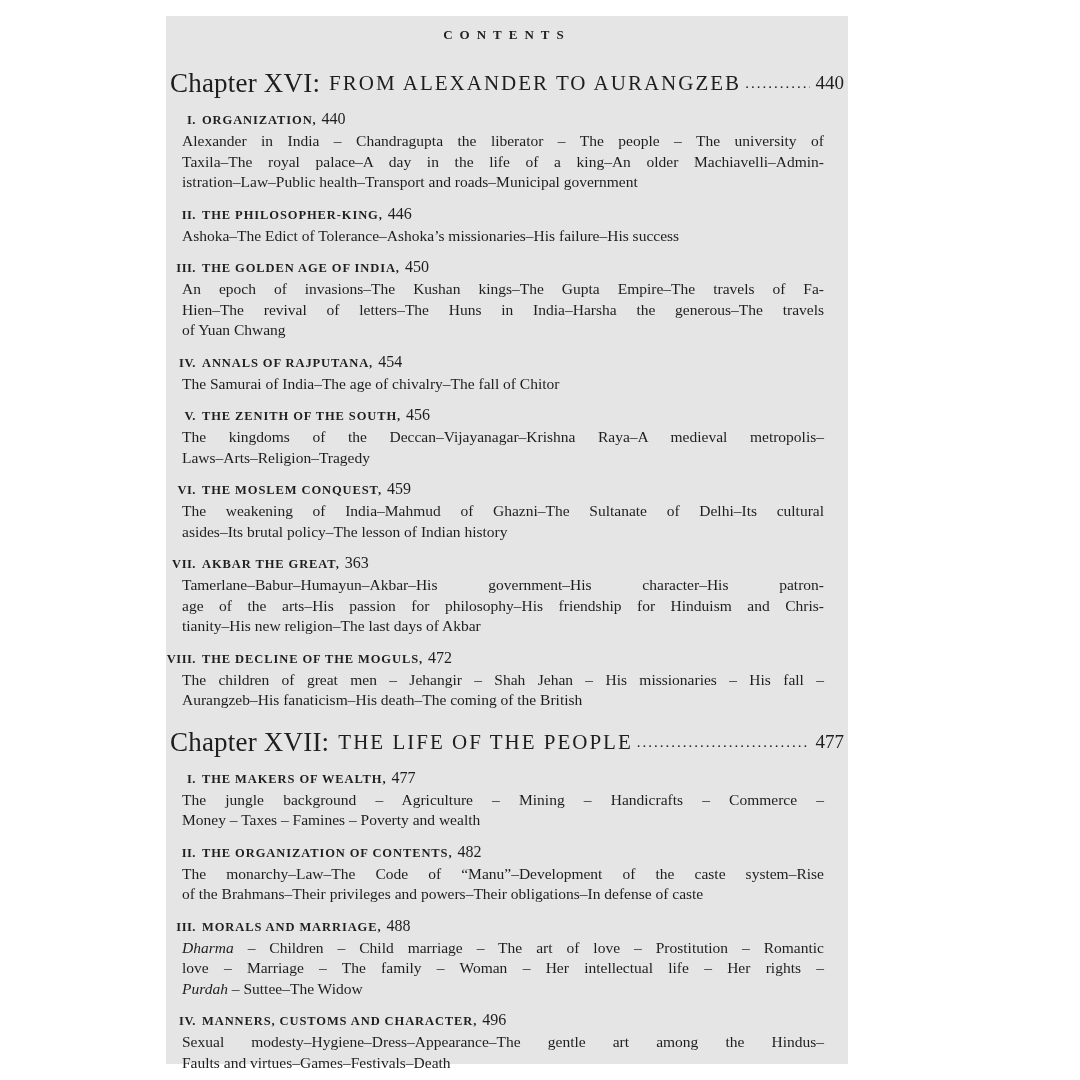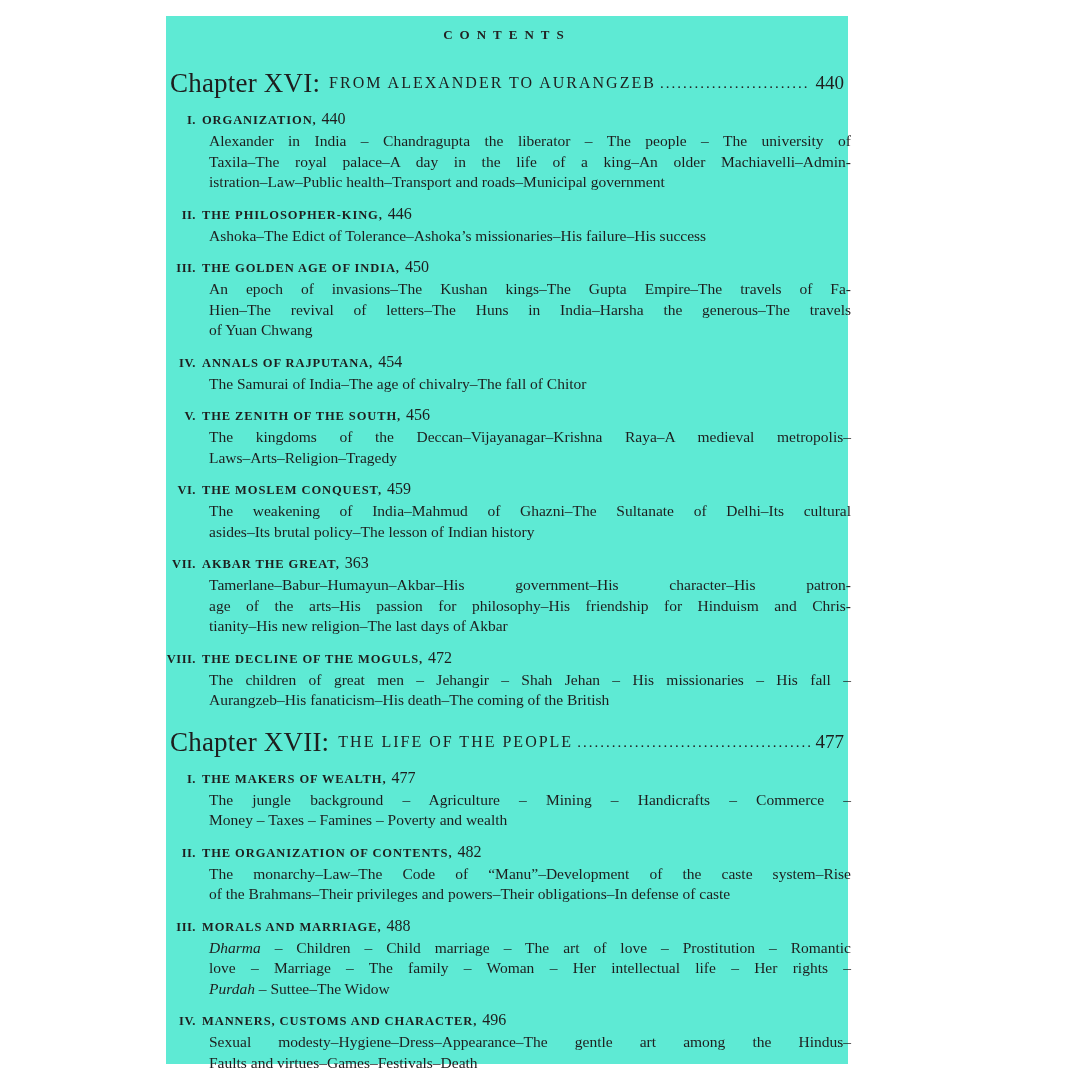--- a/index.html
+++ b/index.html
@@ -5,37 +5,37 @@
   html,body{margin:0;padding:0;}
   body{
     width:1080px;height:1080px;overflow:hidden;
     background:#ffffff;
     font-family:"Liberation Serif","DejaVu Serif",serif;
     color:#1e1e1e;
     position:relative;
   }
   .scan-page{
     position:absolute;left:166px;top:16px;width:682px;height:1048px;
-    background:#5eead4;
+    background:#e5e5e5;
     padding-top:11px;box-sizing:border-box;
   }
   .running-head{
     text-align:center;
     font-size:13px;font-weight:bold;letter-spacing:7px;
     color:#222;
     height:18px;
   }
   .ch-head{
     display:flex;align-items:flex-start;
     margin:23px 4px 0 4px;
     line-height:30px;white-space:nowrap;
   }
   .chapter + .chapter .ch-head{margin-top:16px;}
   .ch-label{font-size:27px;letter-spacing:0.2px;}
-  .ch-title{font-size:16px;letter-spacing:2px;margin-left:9px;}
+  .ch-title{font-size:21px;letter-spacing:2px;margin-left:9px;}
   .ch-leader{
     flex:1;overflow:hidden;white-space:nowrap;margin:0 4px;
   }
   .ch-leader::after{
     content:"....................................................................................................";
     font-size:15px;letter-spacing:2px;color:#222;
   }
   .ch-page{font-size:19px;margin-left:2px;}
   .sec{margin-top:10px;}
   .sec-head{
@@ -44,21 +44,21 @@
   .sec-num{
     flex:none;width:30px;text-align:right;
     font-size:12.5px;font-weight:bold;letter-spacing:0.5px;
   }
   .sec-title{
     margin-left:6px;
     font-size:12.5px;font-weight:bold;letter-spacing:0.9px;
   }
   .sec-page{font-size:16px;font-weight:normal;margin-left:5px;letter-spacing:0;}
   .sec-desc{
-    margin-left:43px;width:642px;
+    margin-left:16px;width:642px;
     font-size:15.5px;line-height:20.5px;
   }
   .desc-line{min-height:20.5px;}
   .desc-line.jfull{text-align:justify;text-align-last:justify;}
   .it{font-style:italic;}
 </style>
 </head>
 <body>
 
 <div class="scan-page">

